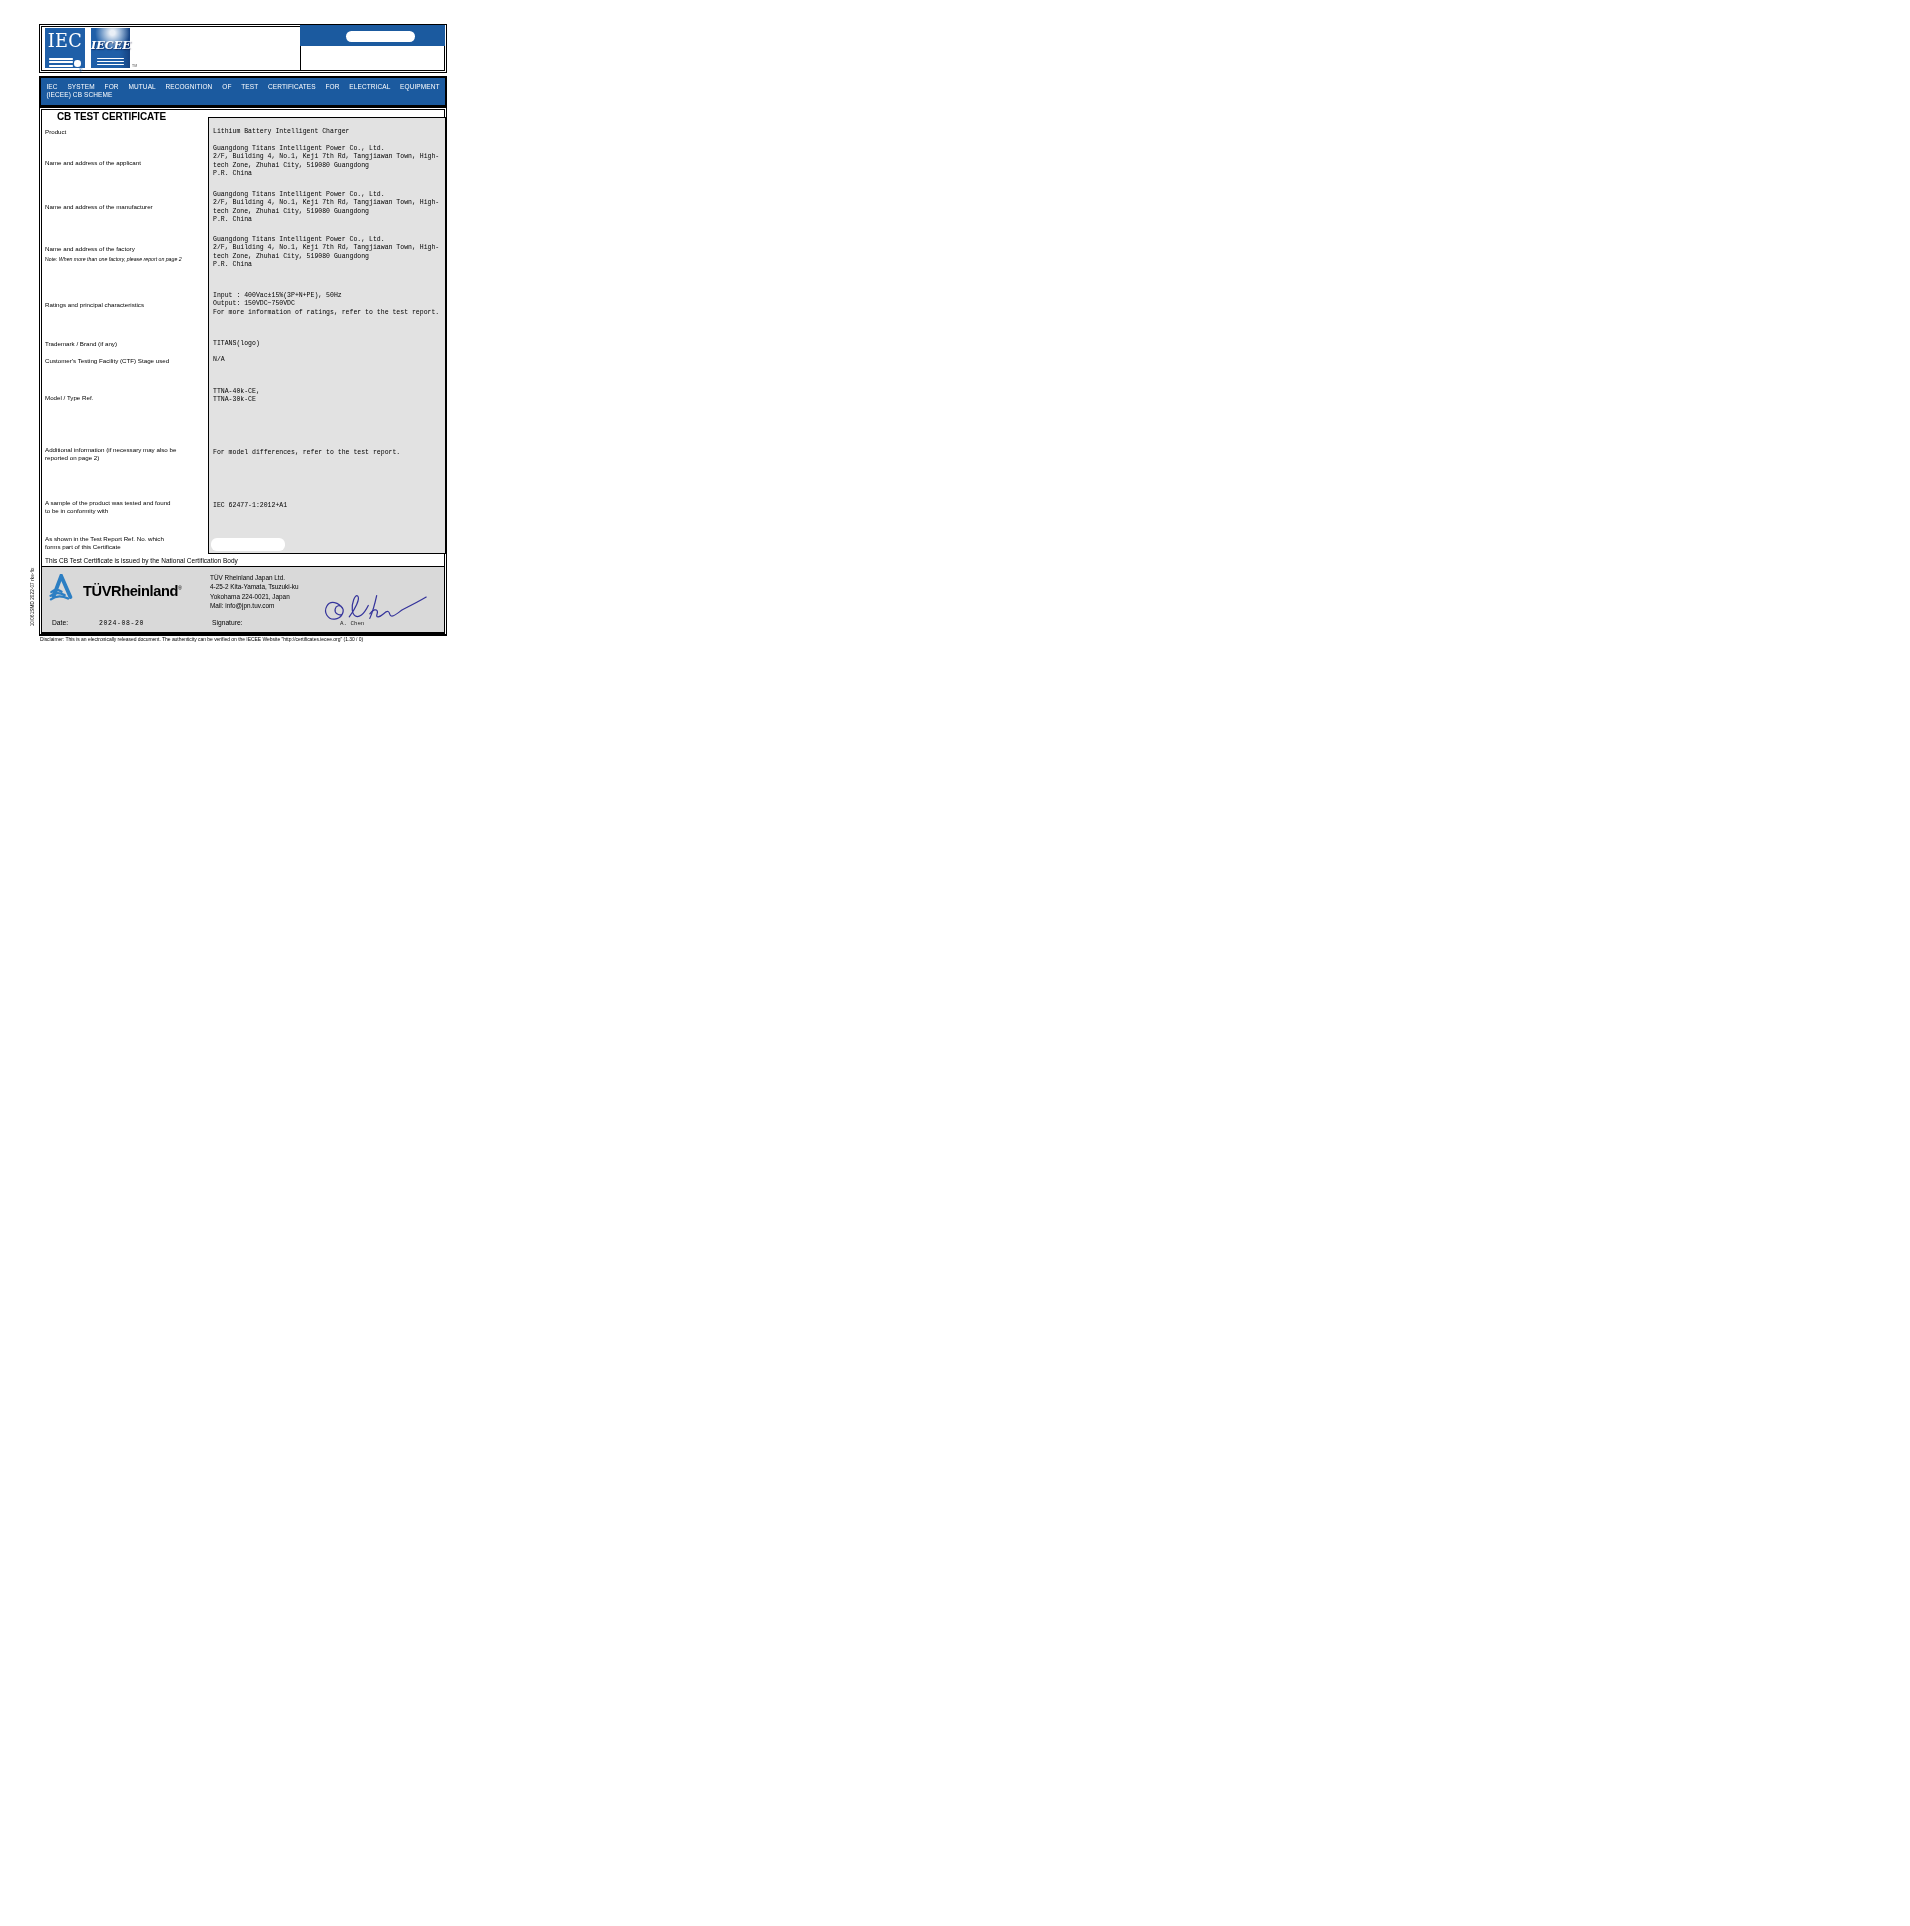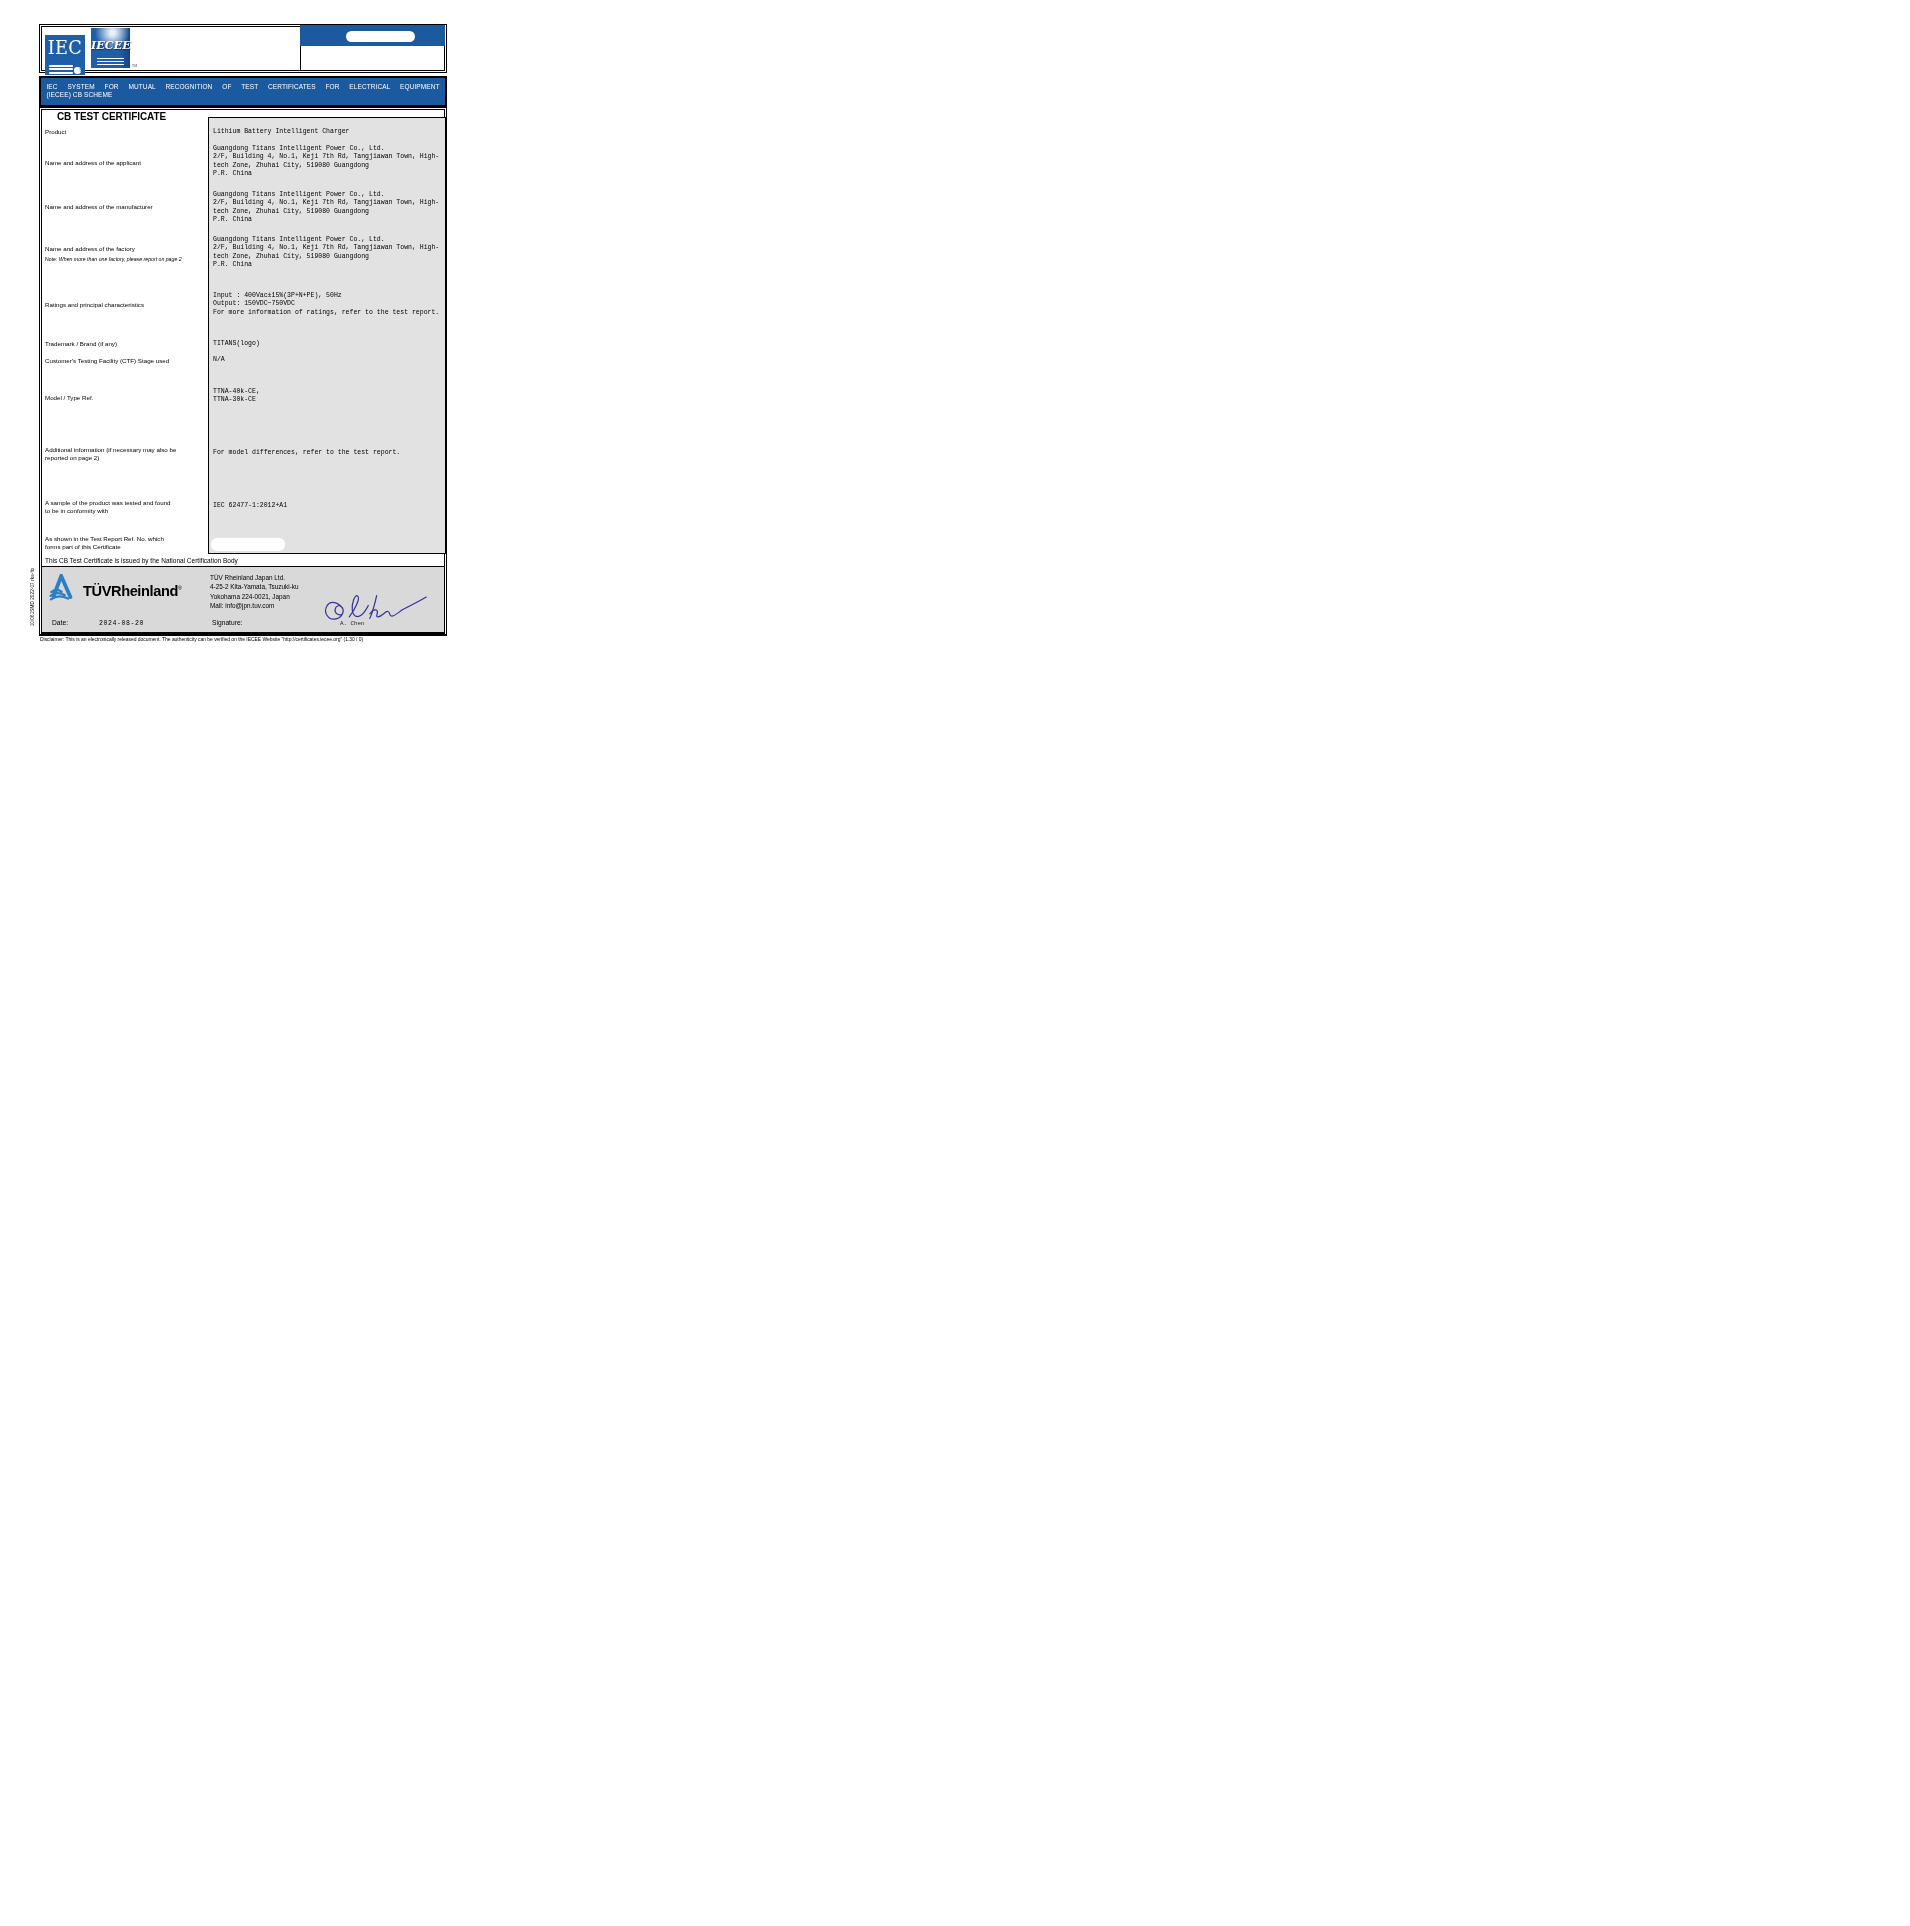--- a/index.html
+++ b/index.html
@@ -17,21 +17,21 @@
     left:39px; top:76px; width:408px; height:31px;
     background:#1b5a9f; border:2.3px solid #000;
     color:#fff; padding:5px 5.4px 0 5.4px;
     font-size:6.5px; line-height:7.5px; letter-spacing:0.1px;
   }
   .banner-l1 { display:block; text-align:justify; text-align-last:justify; white-space:normal; }
   .banner-l2 { display:block; }
   .main-box { left:39px; top:107px; width:408px; height:529px; border-bottom-width:2.3px; }
 
   
-  .iec-box   { left:45px; top:28px; width:40px; height:40px; background:#1f5fa8;margin-top:7px; }
+  .iec-box   { left:45px; top:28px; width:40px; height:40px; background:#1f5fa8; }
   .iec-text  { position:absolute; left:0; top:3.1px; width:100%; text-align:center;
                font-family:"DejaVu Serif", serif; font-weight:400; font-size:17.7px; color:#fff; letter-spacing:0.4px; }
   .logo-bar  { position:absolute; background:#fff; height:1.7px; border-radius:0.8px; }
   .iec-dot   { position:absolute; background:#fff; width:6.5px; height:6.5px; border-radius:50%; }
   .iecee-box { left:91px; top:28px; width:39px; height:40px; background:#1f5fa8;
                background-image:radial-gradient(circle at 55% 12%, rgba(255,255,255,.9) 0 6%, rgba(255,255,255,0) 42%),
                                 linear-gradient(90deg, rgba(0,0,40,0) 72%, rgba(0,0,40,.30) 100%); }
   .iecee-text{ position:absolute; left:0; top:10px; width:100%; text-align:center;
                font-family:"DejaVu Serif", serif; font-style:italic; font-weight:700; font-size:11.2px; color:#fff;
                text-shadow:0.8px 0.8px 1.2px rgba(0,0,45,.55); }

